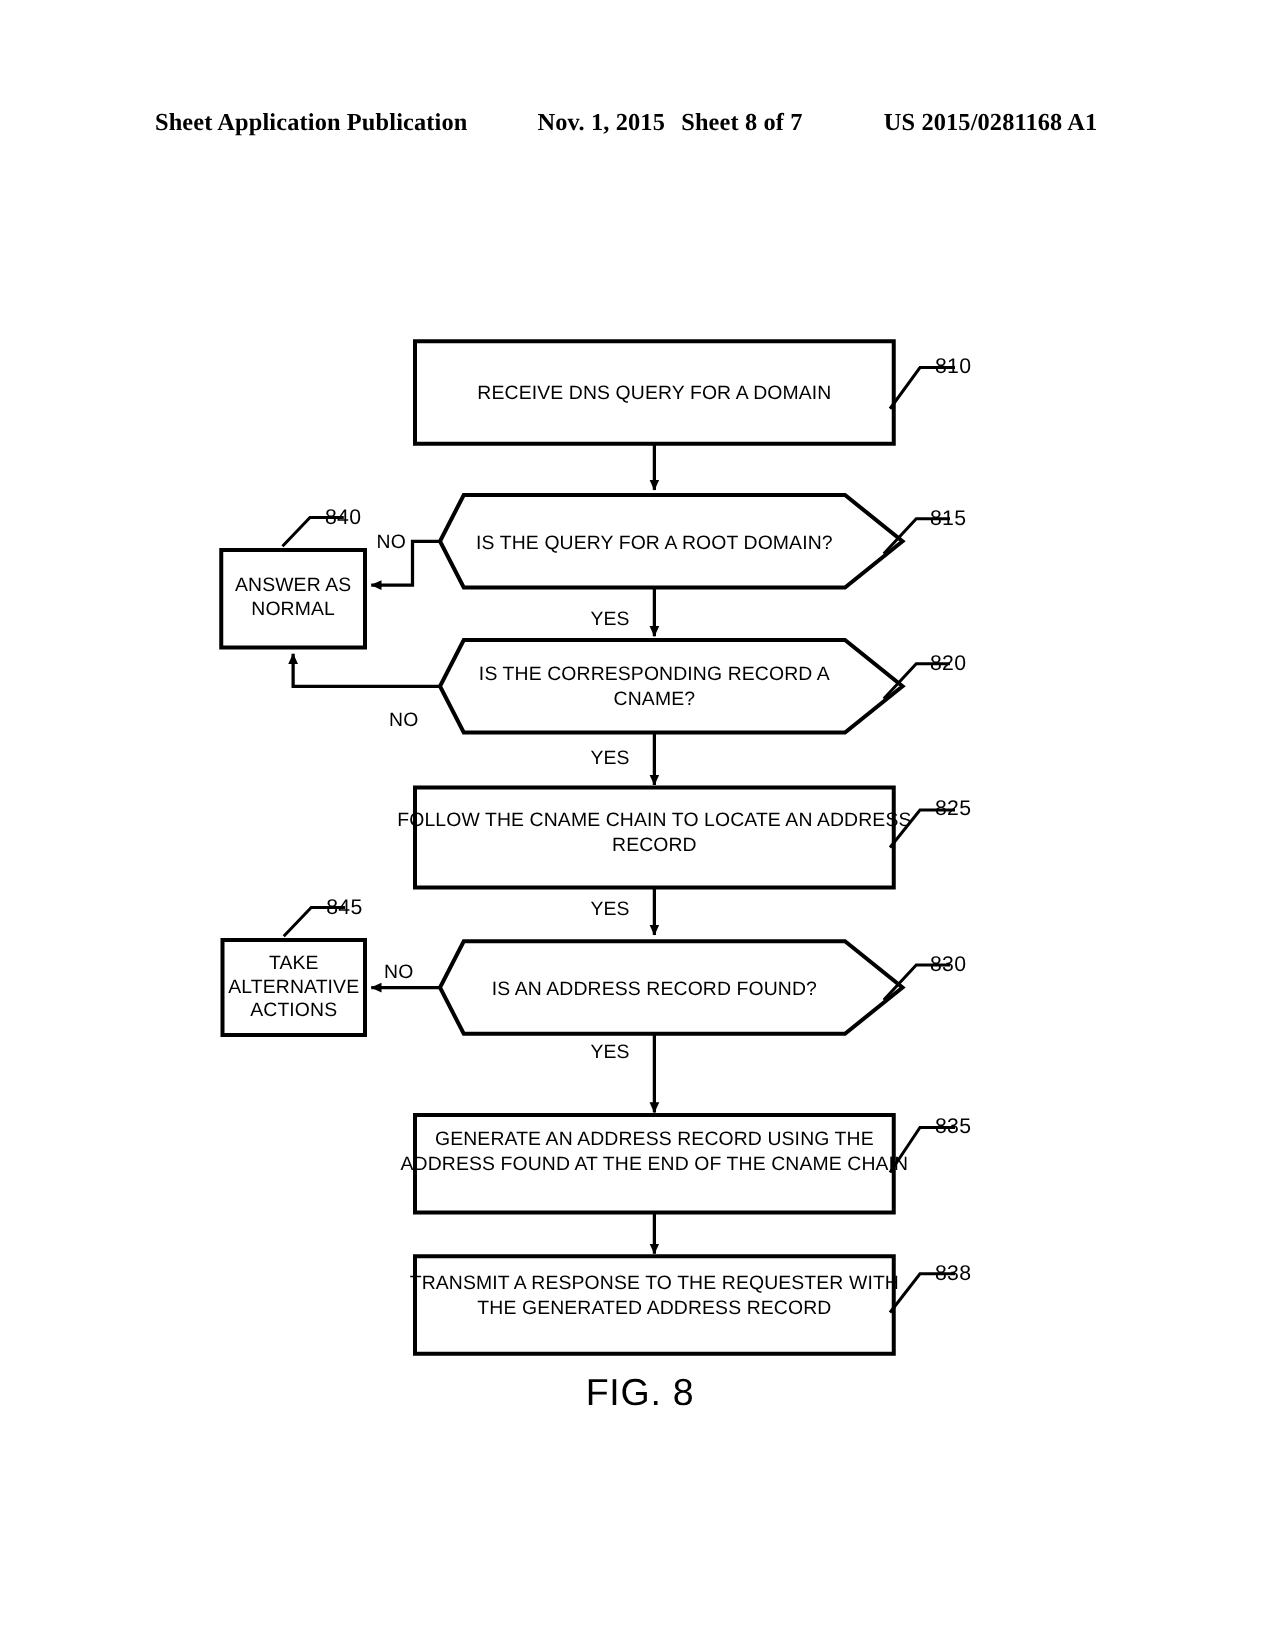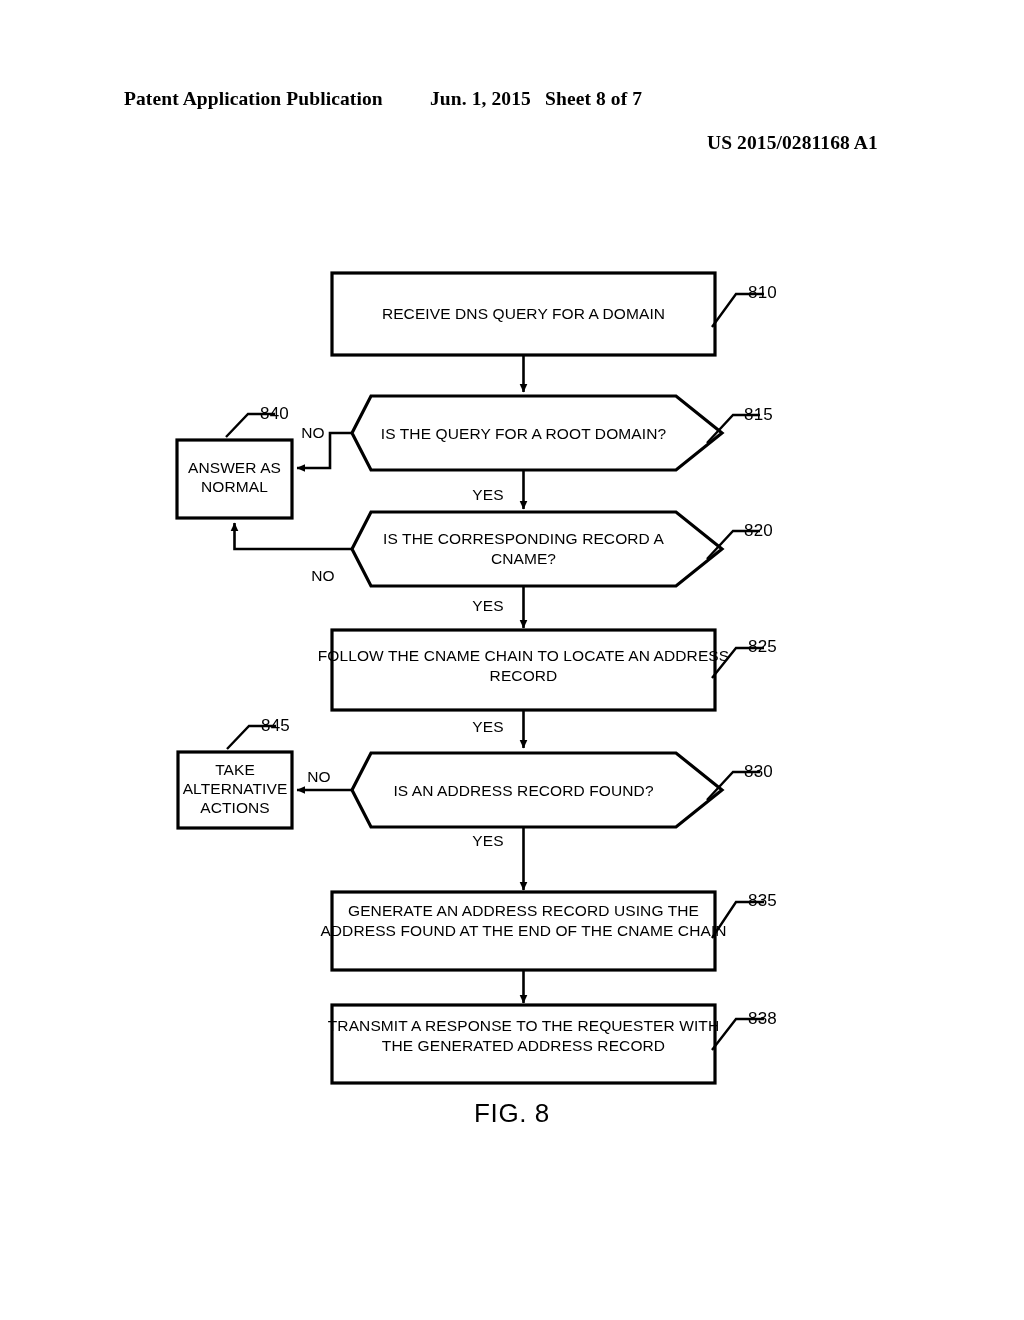--- a/index.html
+++ b/index.html
@@ -46,21 +46,20 @@
   }
   .pub-header .h-sheet {
     position: absolute;
     left: 545px;
     top: 0;
   }
   .pub-header .h-patno {
     position: absolute;
     left: 707px;
     top: 0;
-    margin-top: 44px;
   }
   
   #flow {
     position: absolute;
     left: 0;
     top: 0;
     width: 1024px;
     height: 1320px;
   }
   .shape-stroke {
@@ -103,33 +102,33 @@
     text-anchor: start;
     letter-spacing: 0.2px;
   }
   .fig-caption {
     position: absolute;
     left: 0;
     top: 1098px;
     width: 1024px;
     text-align: center;
     font-family: "Liberation Sans", sans-serif;
-    font-size: 26px;
+    font-size: 30px;
     letter-spacing: 0.6px;
     color: #000000;
   }
 </style>
 </head>
 <body>
 
 <div id="page">
 
   <div class="pub-header">
-    <span class="h-title">Patent Application Publication</span>
-    <span class="h-date">Jun. 1, 2015</span>
+    <span class="h-title">Sheet Application Publication</span>
+    <span class="h-date">Nov. 1, 2015</span>
     <span class="h-sheet">Sheet 8 of 7</span>
     <span class="h-patno">US 2015/0281168 A1</span>
   </div>
 
   <svg id="flow" viewBox="0 0 1024 1320">
     <defs>
       <marker id="arrowhead" markerWidth="9" markerHeight="9" refX="8.2" refY="4.5" orient="auto" markerUnits="userSpaceOnUse">
         <path d="M0,0.6 L8.6,4.5 L0,8.4 z" fill="#000000"></path>
       </marker>
     </defs>

